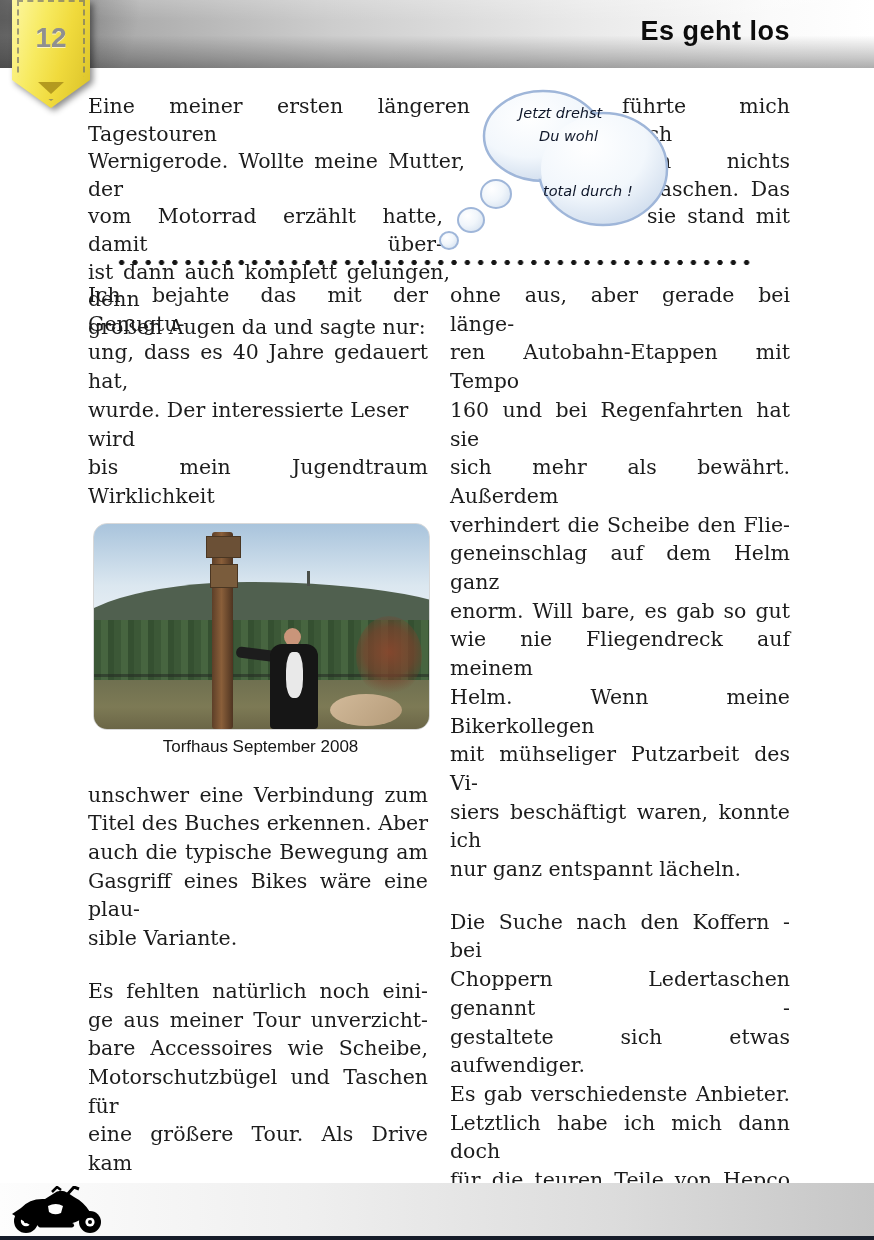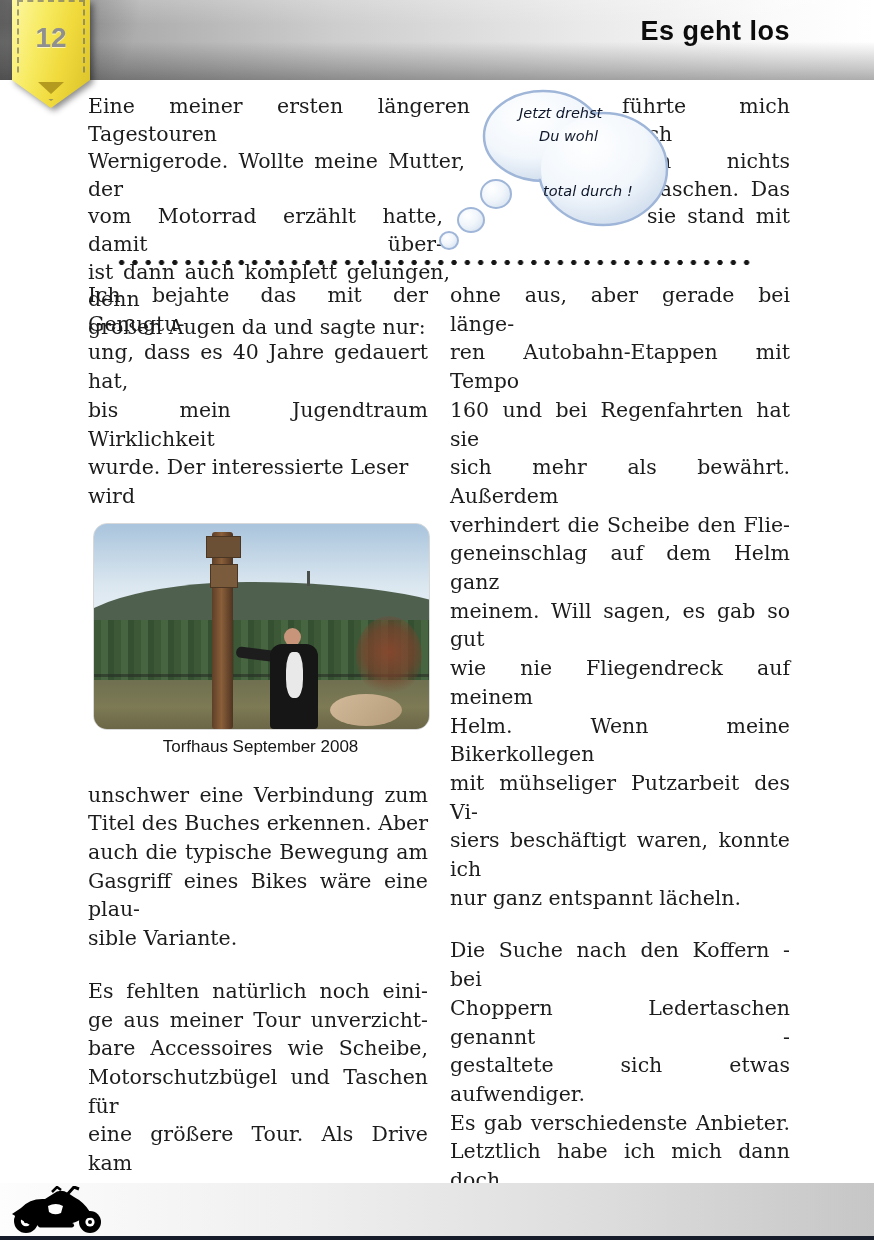--- a/index.html
+++ b/index.html
@@ -1,20 +1,20 @@
 <!DOCTYPE html>
 <html><head>
 <meta charset="utf-8">
 <style>
   html,body{margin:0;padding:0;background:#fff;}
   .page{position:relative;width:874px;height:1240px;background:#ffffff;overflow:hidden;
         font-family:"DejaVu Serif", serif;color:#1c1c1c;}
 
   
-  .header-band{position:absolute;left:0;top:0;width:874px;height:80px;
+  .header-band{position:absolute;left:0;top:0;width:874px;height:68px;
     background:
       radial-gradient(circle at 0% 0%, rgba(0,0,0,.40), rgba(0,0,0,0) 16%),
       linear-gradient(to bottom, rgba(255,255,255,.20) 0%, rgba(255,255,255,0) 30%, rgba(0,0,0,0) 52%, rgba(0,0,0,.22) 86%, rgba(0,0,0,.32) 100%),
       linear-gradient(to right, #8c8c8c 0%, #a8a8a8 12%, #cdcdcd 38%, #e9e9e9 66%, #fafafa 88%, #ffffff 100%);}
   .header-title{position:absolute;top:16px;right:84px;font-family:"Liberation Sans", sans-serif;
     font-size:27px;font-weight:600;letter-spacing:.5px;color:#0c0c0c;}
 
   
   .ribbon{position:absolute;left:12px;top:0;width:78px;height:108px;
     filter:drop-shadow(3px 3px 3px rgba(0,0,0,.45));}
@@ -164,22 +164,22 @@
     <div class="mini-bubble mb3"></div>
   </div>
 
   <div class="dotted-sep"></div>
 
   <div class="columns">
     <div class="col">
       <div class="para">
           <div class="tline just">Ich bejahte das mit der Genugtu-</div>
           <div class="tline just">ung, dass es 40 Jahre gedauert hat,</div>
+          <div class="tline">wurde. Der interessierte Leser wird</div>
           <div class="tline just">bis mein Jugendtraum Wirklichkeit</div>
-          <div class="tline">wurde. Der interessierte Leser wird</div>
         </div>
 
       <div class="figure">
         <div class="photo">
           <div class="ph-sky"></div>
           <div class="ph-hill"></div>
           <div class="ph-tower"></div>
           <div class="ph-forest"></div>
           <div class="ph-fence"></div>
           <div class="ph-meadow"></div>
@@ -216,21 +216,21 @@
     </div>
 
     <div class="col">
       <div class="para">
           <div class="tline just">ohne aus, aber gerade bei länge-</div>
           <div class="tline just">ren Autobahn-Etappen mit Tempo</div>
           <div class="tline just">160 und bei Regenfahrten hat sie</div>
           <div class="tline just">sich mehr als bewährt. Außerdem</div>
           <div class="tline just">verhindert die Scheibe den Flie-</div>
           <div class="tline just">geneinschlag auf dem Helm ganz</div>
-          <div class="tline just">meinem. Will sagen, es gab so gut</div>
+          <div class="tline just">enorm. Will bare, es gab so gut</div>
           <div class="tline just">wie nie Fliegendreck auf meinem</div>
           <div class="tline just">Helm. Wenn meine Bikerkollegen</div>
           <div class="tline just">mit mühseliger Putzarbeit des Vi-</div>
           <div class="tline just">siers beschäftigt waren, konnte ich</div>
           <div class="tline">nur ganz entspannt lächeln.</div>
         </div>
       <div class="para">
           <div class="tline just">Die Suche nach den Koffern - bei</div>
           <div class="tline just">Choppern Ledertaschen genannt -</div>
           <div class="tline just">gestaltete sich etwas aufwendiger.</div>

